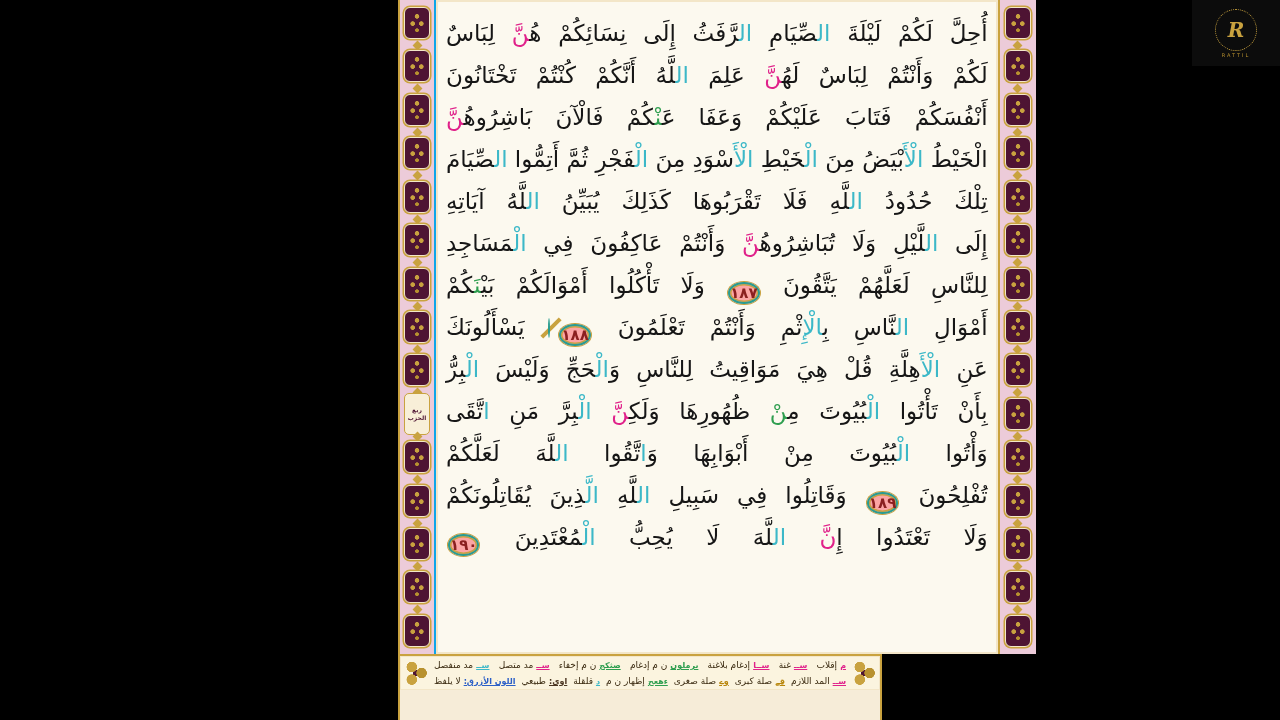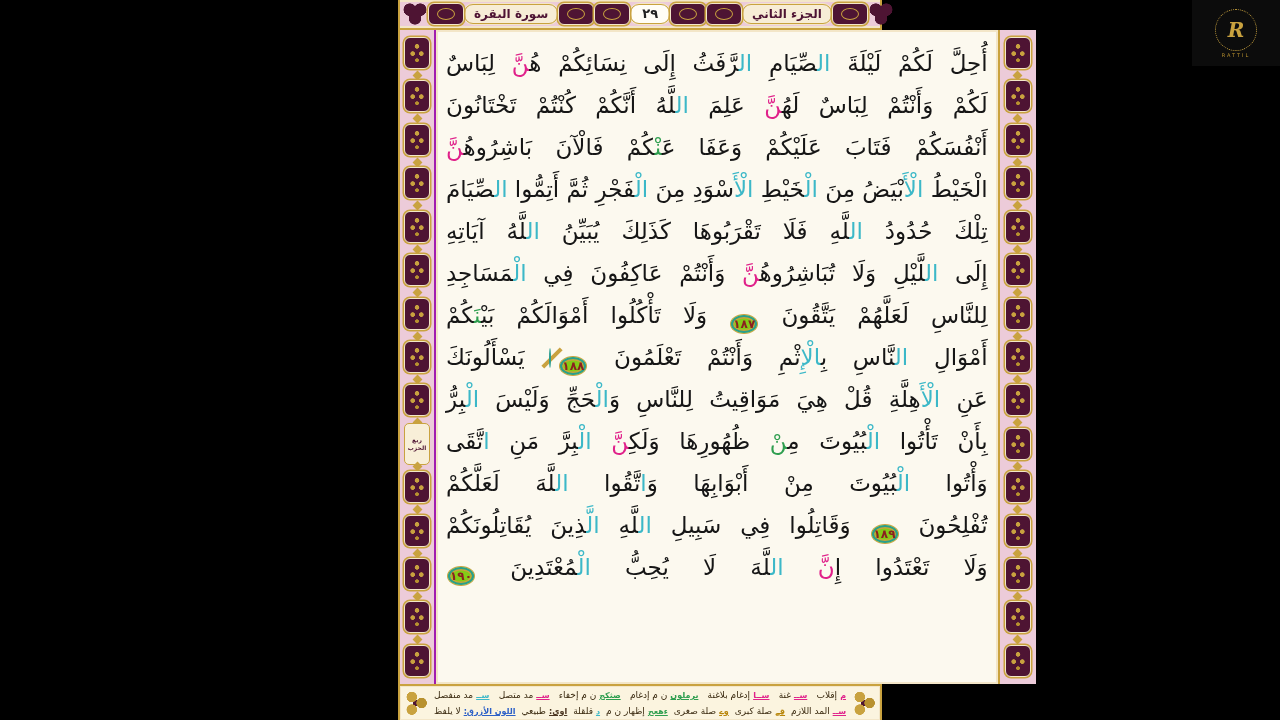--- a/index.html
+++ b/index.html
@@ -52,29 +52,29 @@
       radial-gradient(circle at 50% 74%, #b8912f 1.6px, transparent 2.2px),
       #4e1433;
     border:1px solid #f3e6c8;box-shadow:0 0 0 1.5px #c9a23f;}
   .b-cell::after{content:"";position:absolute;bottom:-6px;width:7px;height:7px;
     background:#c9a23f;transform:rotate(45deg);}
   .b-cell:last-child::after{display:none;}
   .hizb{width:27px;height:42px;background:#f8efd8;border:1px solid #c9a23f;border-radius:5px;
     display:flex;align-items:center;justify-content:center;text-align:center;
     font-size:6px;line-height:1.25;color:#4e1433;font-weight:bold;box-sizing:border-box;padding:1px;}
 
-  .text-area{flex:1;background:#fcf9ef;border-left:2px solid #a21caf;border-right:2px solid #c9a23f;
+  .text-area{flex:1;background:#fcf9ef;border-left:2px solid #0ea5e9;border-right:2px solid #c9a23f;
     box-shadow:inset 0 0 0 2px #f3e6c8;box-sizing:border-box;padding:12px 10px;direction:rtl;}
   .qline{height:42px;line-height:42px;font-size:23px;color:#161616;white-space:nowrap;
     text-align:justify;text-align-last:justify;direction:rtl;overflow:visible;}
   .qline span{display:inline;}
   .ayah{display:inline-flex;align-items:center;justify-content:center;width:22px;height:22px;
-    border-radius:50%;background:#84cc16;border:2px solid #2a9d8f;
+    border-radius:50%;background:#fca5a5;border:2px solid #2a9d8f;
     box-shadow:0 0 0 1px #c9a23f, inset 0 0 0 1.5px #c9a23f;
-    color:#8b2020;font-size:12px;font-weight:bold;vertical-align:-5px;margin:17px 2px;line-height:1;}
+    color:#8b2020;font-size:15px;font-weight:bold;vertical-align:-5px;margin:17px 2px;line-height:1;}
   .rub{display:inline-block;width:13px;height:13px;margin:0 4px;position:relative;vertical-align:-1px;}
   .rub::before{content:"";position:absolute;inset:0;border:2px solid #c9a23f;transform:rotate(45deg);}
   .rub::after{content:"";position:absolute;inset:3px;border:1.5px solid #2a9d8f;border-radius:50%;}
 
   
   .legend{height:36px;background:#fbf4df;border-top:2px solid #c9a23f;
     box-shadow:inset 0 0 0 1px #f3e6c8;position:relative;box-sizing:border-box;
     display:flex;flex-direction:column;justify-content:center;padding:0 34px;}
   .legend-corner{position:absolute;top:2px;width:28px;height:30px;
     background:
@@ -96,33 +96,20 @@
 
   <div class="logo">
     <div class="logo-ring">
       <span class="logo-letter">R</span>
     </div>
     <span class="logo-caption">RATTIL</span>
   </div>
 
   <div class="page">
 
-    <div class="top-band">
-      <div class="tb-corner"></div>
-      <div class="tb-med"></div>
-      <div class="cartouche">سورة البقرة</div>
-      <div class="tb-med"></div>
-      <div class="tb-med"></div>
-      <div class="cartouche num">٢٩</div>
-      <div class="tb-med"></div>
-      <div class="tb-med"></div>
-      <div class="cartouche">الجزء الثاني</div>
-      <div class="tb-med"></div>
-      <div class="tb-corner"></div>
-    </div>
 
     <div class="mid">
       <div class="border-col left" id="border-left">
           <div class="b-cell">
             <div class="b-med"></div>
           </div>
           <div class="b-cell">
             <div class="b-med"></div>
           </div>
           <div class="b-cell">

